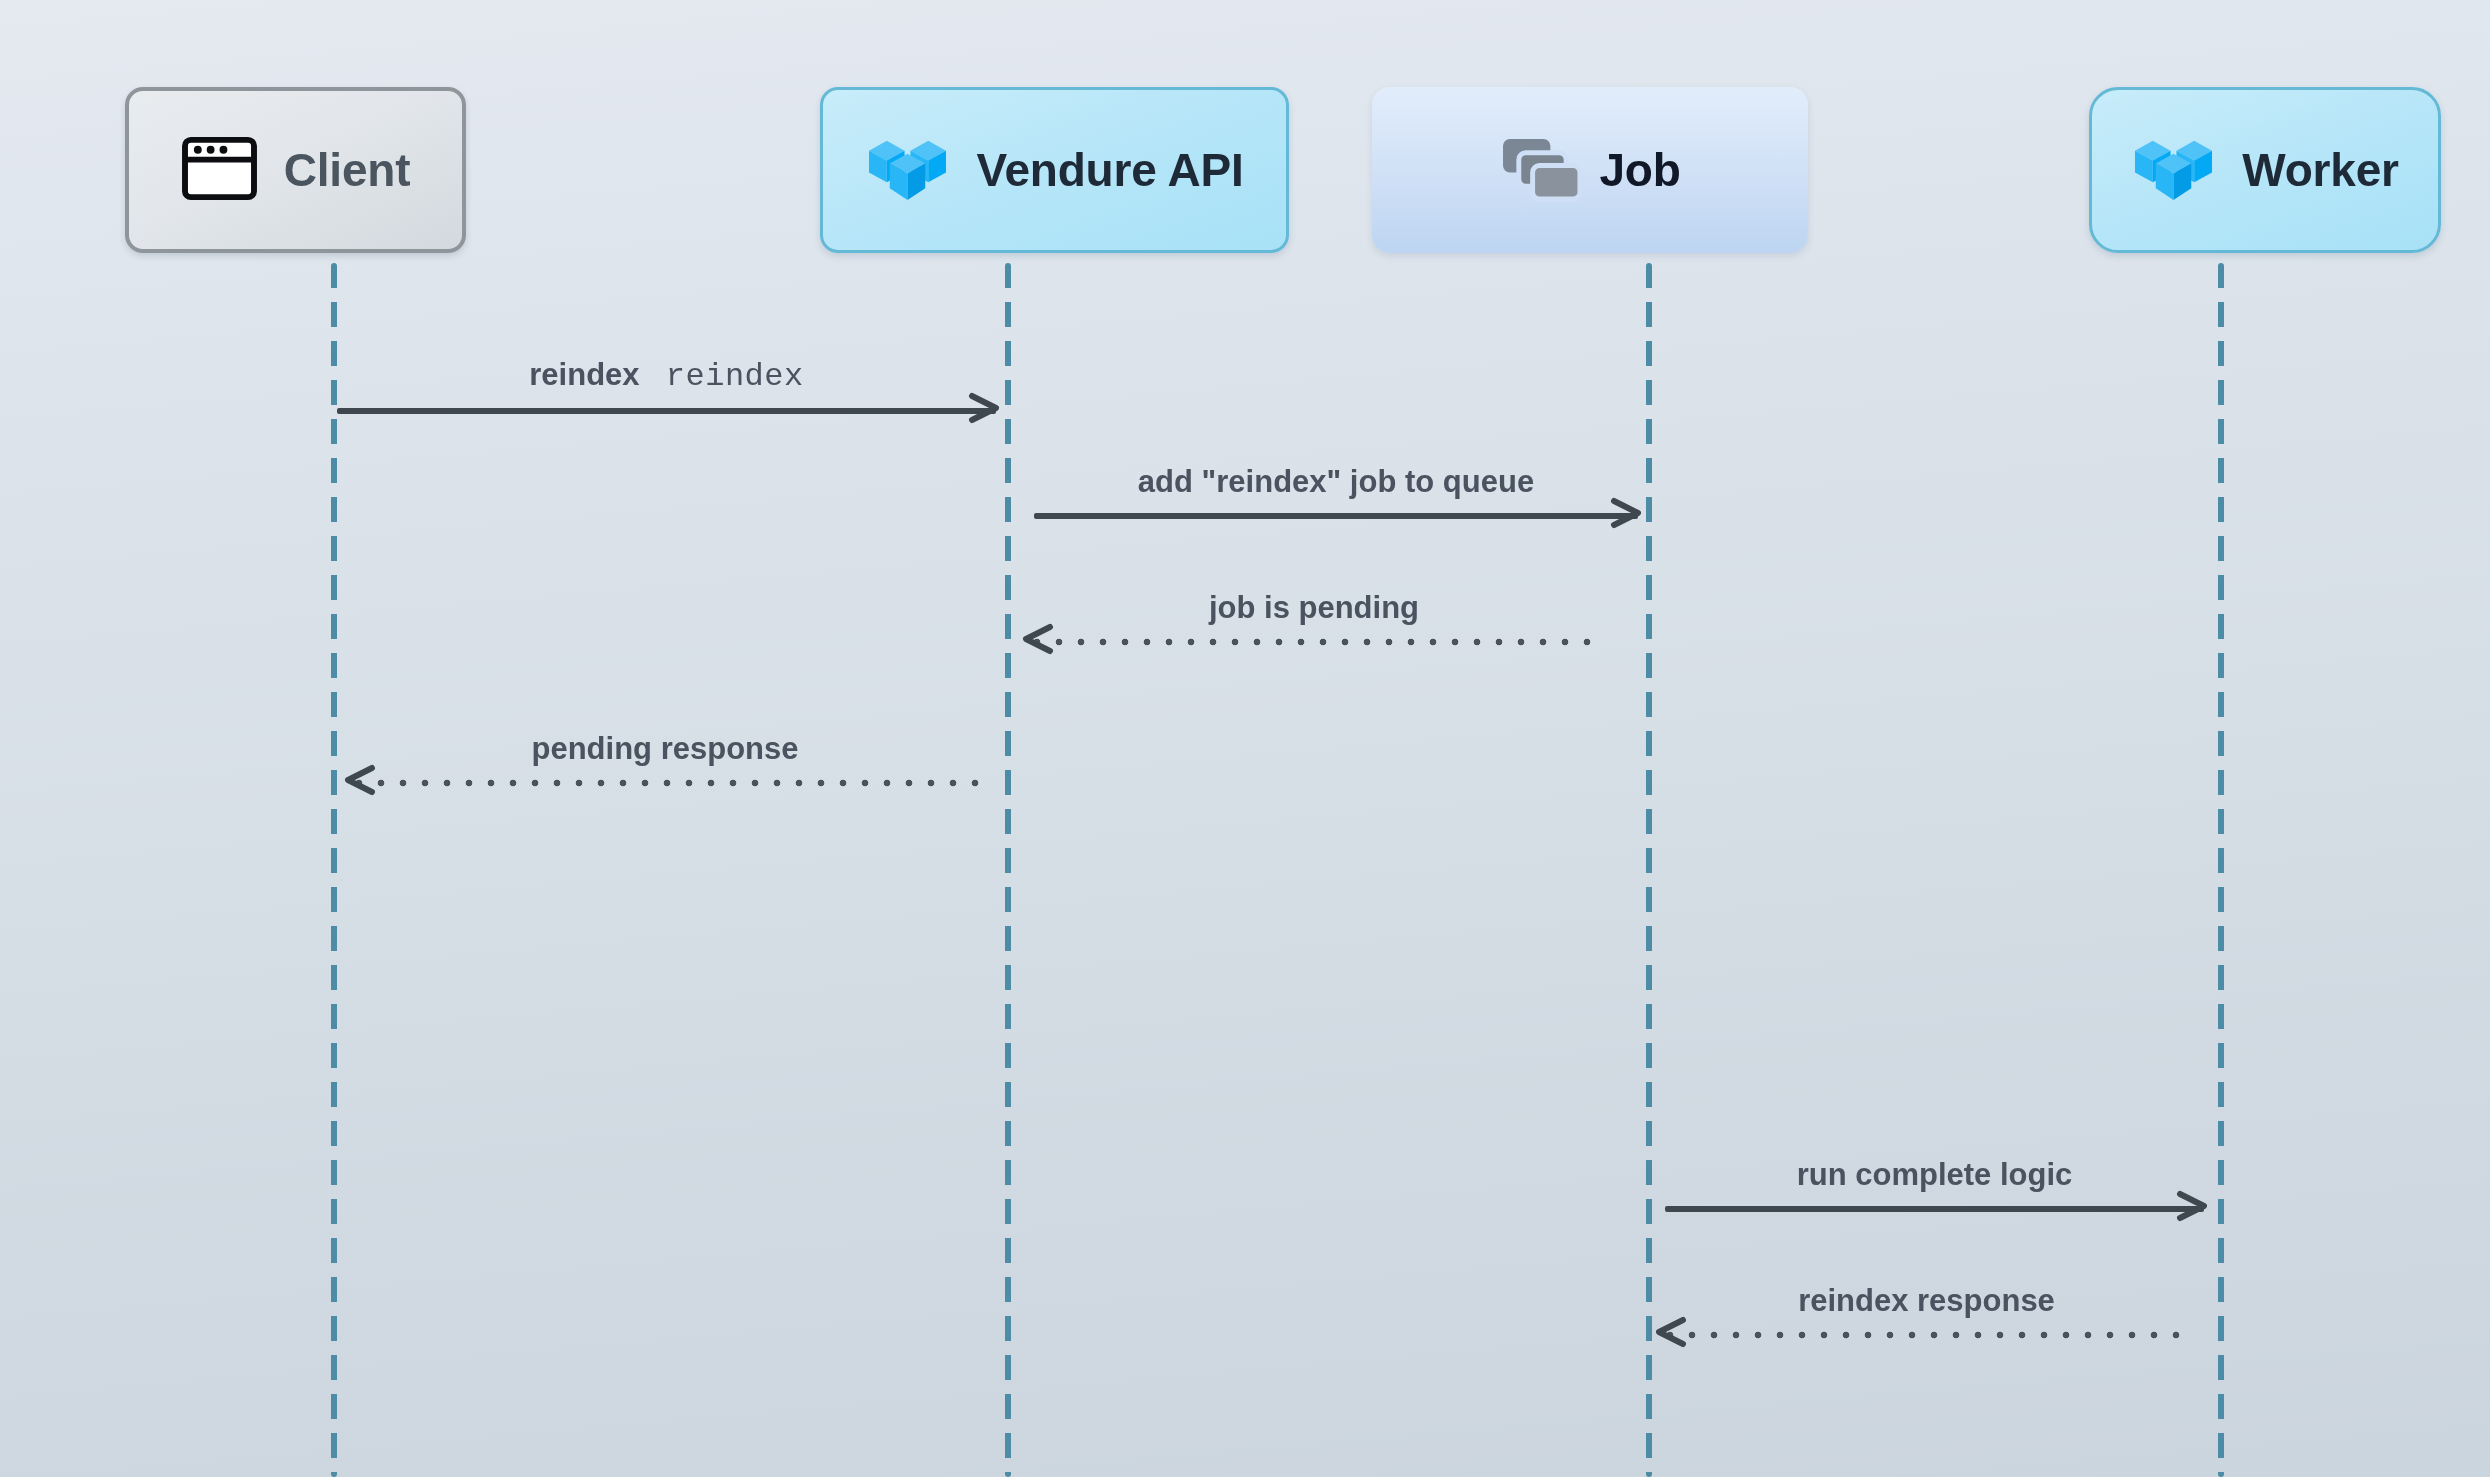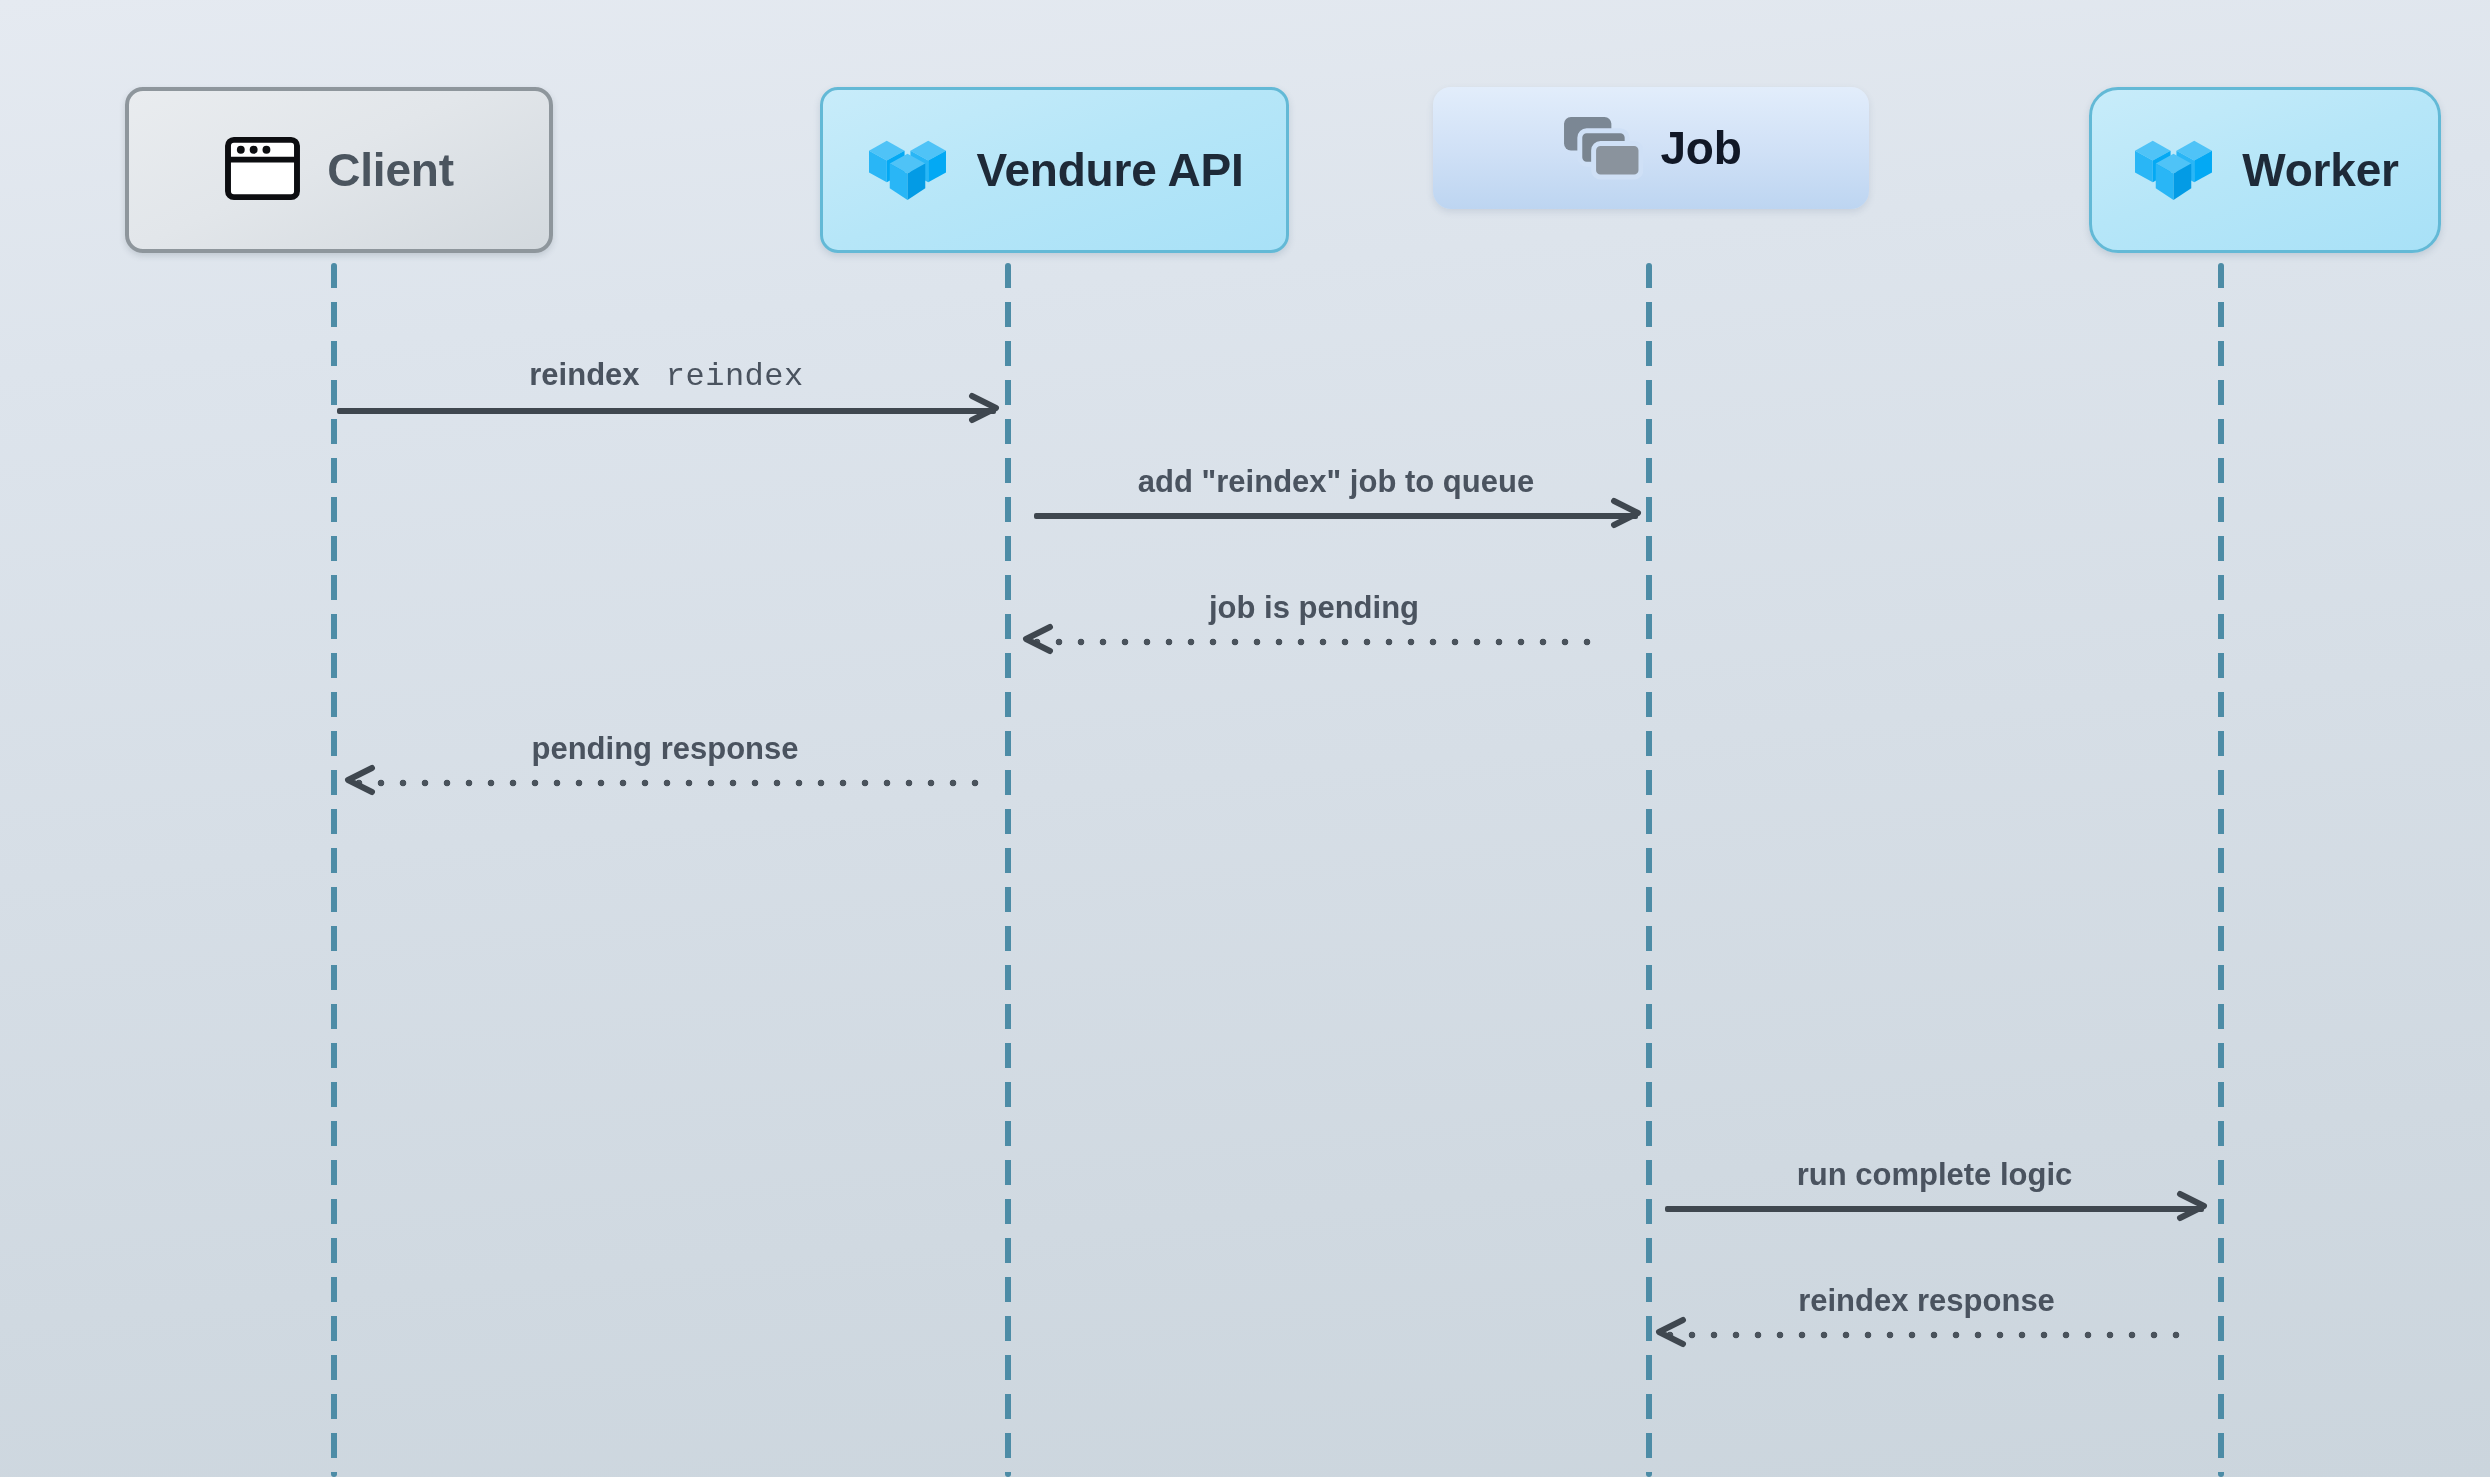--- a/index.html
+++ b/index.html
@@ -134,21 +134,21 @@
     margin-top: -17px;
   }
   .arrow-right { right: -4px; }
   .arrow-left  { left: -4px; }
 </style>
 </head>
 <body>
 
 <div id="diagram">
 
-  <div class="participant p-client" style="left:125px; top:87px; width:428px; height:166px;">
+  <div class="participant p-client" style="left:125px; top:87px; width:341px; height:166px;">
     <span class="icon">
       <svg width="77" height="69" viewBox="0 0 78 70">
         <rect x="4" y="6" width="70" height="58" rx="6" ry="6" fill="#ffffff" stroke="#0c0d10" stroke-width="6"></rect>
         <line x1="4" y1="26" x2="74" y2="26" stroke="#0c0d10" stroke-width="6"></line>
         <circle cx="17" cy="16" r="4" fill="#0c0d10"></circle>
         <circle cx="30" cy="16" r="4" fill="#0c0d10"></circle>
         <circle cx="43" cy="16" r="4" fill="#0c0d10"></circle>
       </svg>
     </span>
     <span class="p-label">Client</span>
@@ -167,21 +167,21 @@
         <polygon points="64,30 82,20 82,42 64,52" fill="#03a9f4"></polygon>
 
         <polygon points="25,33 43,23 61,33 43,43" fill="#4fc3f7"></polygon>
         <polygon points="25,33 43,43 43,70 25,58" fill="#29b6f6"></polygon>
         <polygon points="43,43 61,33 61,58 43,70" fill="#039be5"></polygon>
       </svg>
     </span>
     <span class="p-label">Vendure API</span>
   </div>
 
-  <div class="participant p-job" style="left:1433px; top:87px; width:436px; height:122px;gap:17px;">
+  <div class="participant p-job" style="left:1372px; top:87px; width:436px; height:166px;gap:17px;">
     <span class="icon">
       <svg width="83" height="71" viewBox="0 0 84 72">
         <rect x="4" y="6" width="48" height="34" rx="7" ry="7" fill="#7b8794"></rect>
         <rect x="20" y="20" width="48" height="34" rx="7" ry="7" fill="#79848f" stroke="#cfe0f6" stroke-width="5"></rect>
         <rect x="34" y="33" width="48" height="34" rx="7" ry="7" fill="#8a939d" stroke="#cfe0f6" stroke-width="5"></rect>
       </svg>
     </span>
     <span class="p-label">Job</span>
   </div>
 

